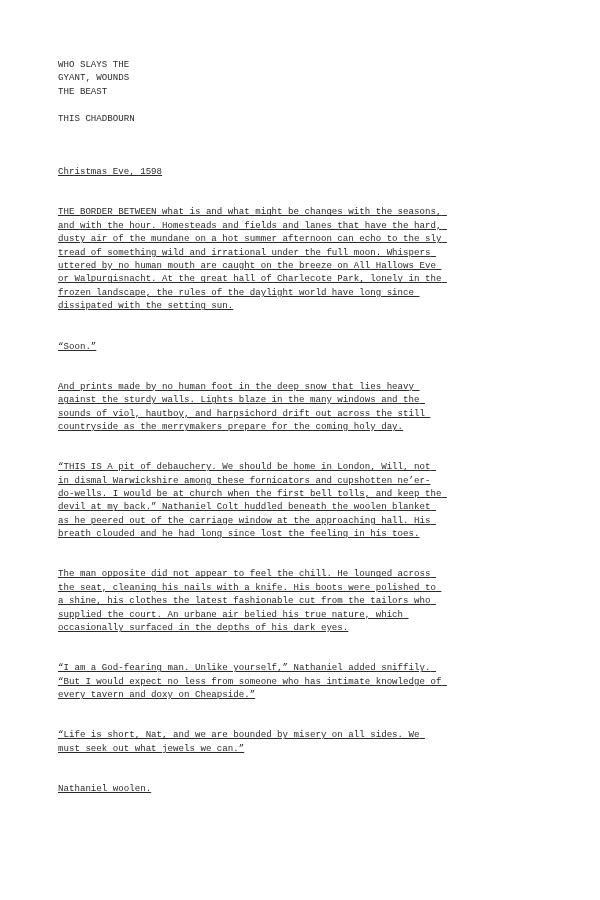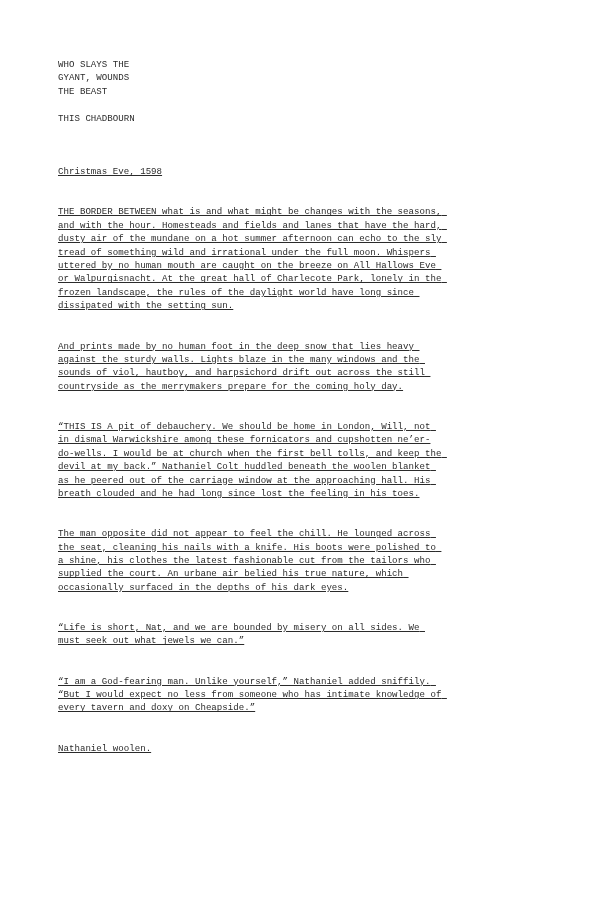--- a/index.html
+++ b/index.html
@@ -47,25 +47,26 @@
 <body>
 
 <div class="page">
   <div class="block title-block">WHO SLAYS THE
 GYANT, WOUNDS
 THE BEAST</div>
   <div class="block author-block">THIS CHADBOURN</div>
   <div class="block body-block">
     <p class="para">Christmas Eve, 1598</p>
     <p class="para">THE BORDER BETWEEN what is and what might be changes with the seasons, and with the hour. Homesteads and fields and lanes that have the hard, dusty air of the mundane on a hot summer afternoon can echo to the sly tread of something wild and irrational under the full moon. Whispers uttered by no human mouth are caught on the breeze on All Hallows Eve or Walpurgisnacht. At the great hall of Charlecote Park, lonely in the frozen landscape, the rules of the daylight world have long since dissipated with the setting sun.</p>
+    <p class="para">“Soon.”</p>
     <p class="para">And prints made by no human foot in the deep snow that lies heavy against the sturdy walls. Lights blaze in the many windows and the sounds of viol, hautboy, and harpsichord drift out across the still countryside as the merrymakers prepare for the coming holy day.</p>
     <p class="para">“THIS IS A pit of debauchery. We should be home in London, Will, not in dismal Warwickshire among these fornicators and cupshotten ne’er-do-wells. I would be at church when the first bell tolls, and keep the devil at my back.” Nathaniel Colt huddled beneath the woolen blanket as he peered out of the carriage window at the approaching hall. His breath clouded and he had long since lost the feeling in his toes.</p>
     <p class="para">The man opposite did not appear to feel the chill. He lounged across the seat, cleaning his nails with a knife. His boots were polished to a shine, his clothes the latest fashionable cut from the tailors who supplied the court. An urbane air belied his true nature, which occasionally surfaced in the depths of his dark eyes.</p>
+    <p class="para">“I am a God-fearing man. Unlike yourself,” Nathaniel added sniffily. “But I would expect no less from someone who has intimate knowledge of every tavern and doxy on Cheapside.”</p>
     <p class="para">“Life is short, Nat, and we are bounded by misery on all sides. We must seek out what jewels we can.”</p>
-    <p class="para">“I am a God-fearing man. Unlike yourself,” Nathaniel added sniffily. “But I would expect no less from someone who has intimate knowledge of every tavern and doxy on Cheapside.”</p>
     <p class="para">Nathaniel woolen.</p>
     
     
     
     
     
     
     
     
     

